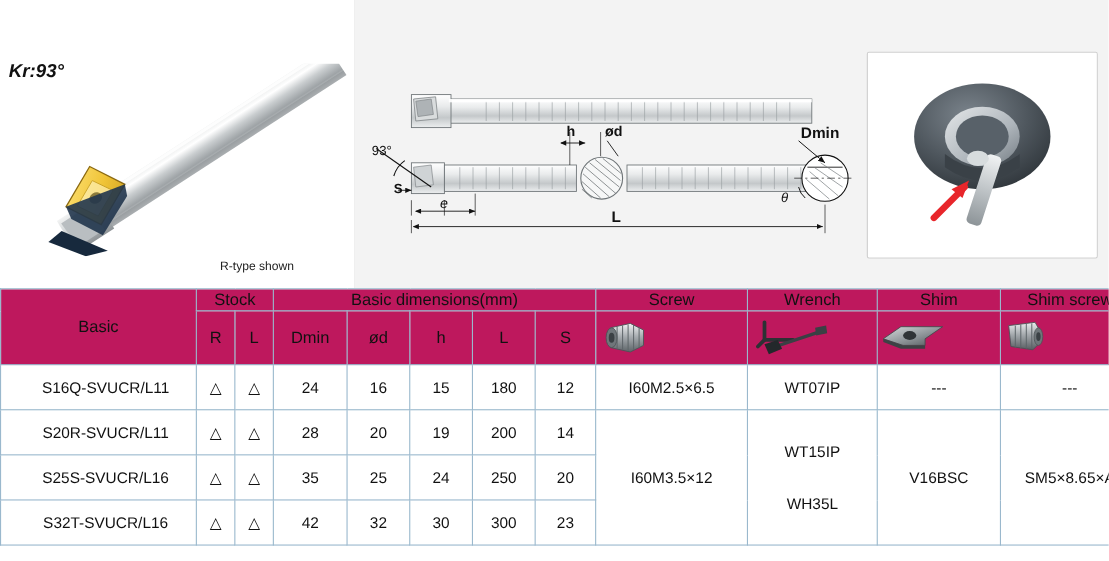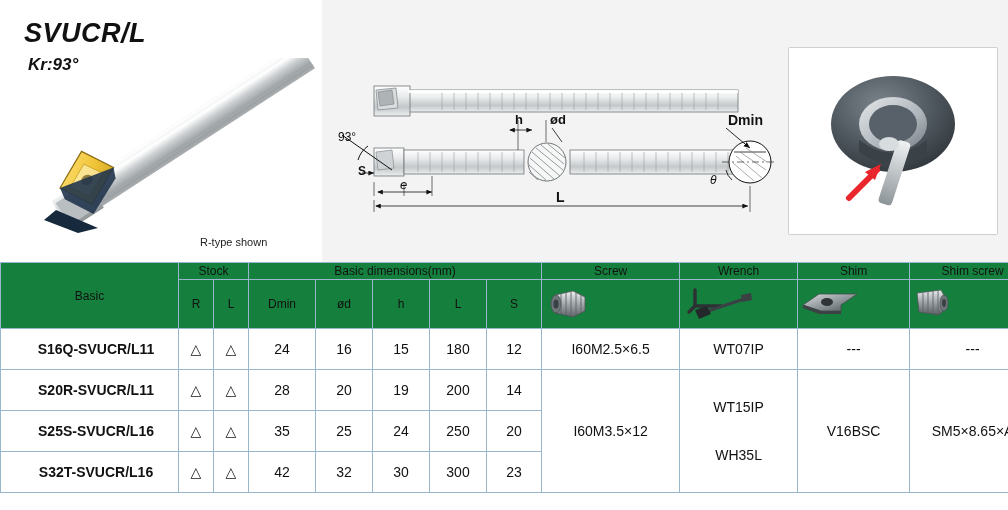--- a/index.html
+++ b/index.html
@@ -42,21 +42,21 @@
     position: absolute;
     left: 24px; top: 18px;
     font-size: 27px;
     font-weight: bold;
     font-style: italic;
     letter-spacing: 0.5px;
     color: #111;
   }
   .title-sub {
     position: absolute;
-    left: 28px; top: 55px;
+    left: 8px; top: 55px;
     font-size: 17px;
     font-weight: bold;
     font-style: italic;
     color: #111;
   }
   .caption-rtype {
     position: absolute;
     left: 200px; top: 236px;
     font-size: 11px;
     color: #222;
@@ -101,44 +101,43 @@
     table-layout: fixed;
   }
   table.specs th, table.specs td {
     border: 1px solid #9ab8cd;
     text-align: center;
     vertical-align: middle;
     font-size: 14px;
     color: #111;
   }
   table.specs thead th {
-    background: #15803d;
+    background: #be185d;
     font-weight: normal;
-    font-size: 12px;
+    font-size: 15px;
   }
   .hdr-type { font-size: 16px; }
   .icon-cell { height: 46px; background: #cfe5f3; }
   tbody td { height: 38px; background: #fff; }
   td.typecol {
     text-align: left;
     padding-left: 14px;
-    font-weight: bold;
+    font-weight: normal;
     font-size: 15px;
   }
   svg { display:block; }
 </style>
 </head>
 <body>
 
 <div id="page">
 
   <div class="top-area">
 
     <div class="top-left-panel">
-      <div class="title-main">SVUCR/L</div>
       <div class="title-sub">Kr:93°</div>
 
       <svg class="tool-big" viewBox="0 0 300 175">
         <defs>
           <linearGradient id="barGrad" x1="0" y1="0" x2="0" y2="1">
             <stop offset="0%" stop-color="#e8eaea"></stop>
             <stop offset="22%" stop-color="#ffffff"></stop>
             <stop offset="48%" stop-color="#c9cdcf"></stop>
             <stop offset="78%" stop-color="#9ea3a6"></stop>
             <stop offset="100%" stop-color="#d7dadb"></stop>

